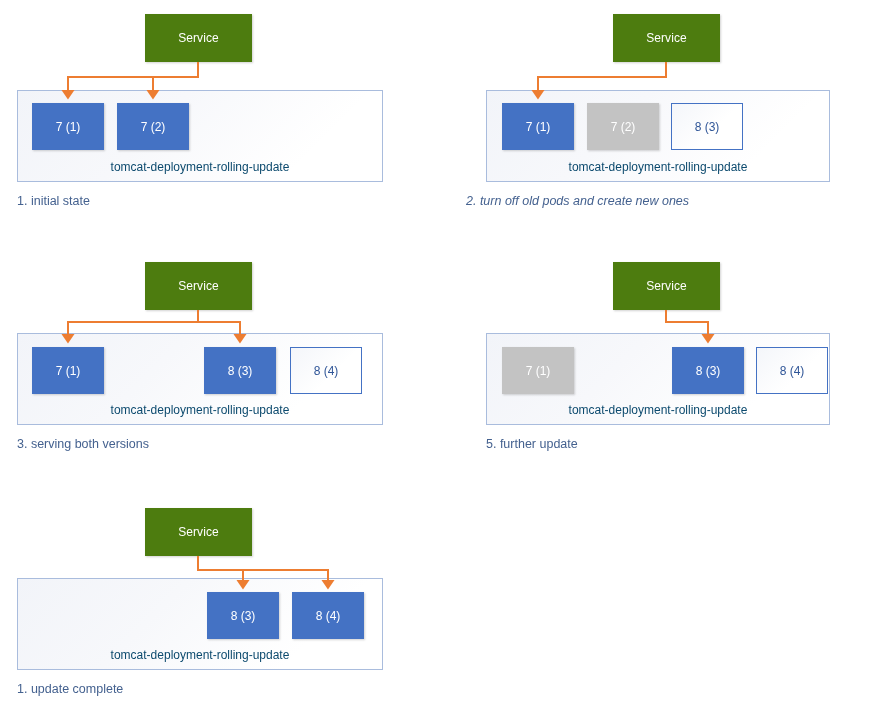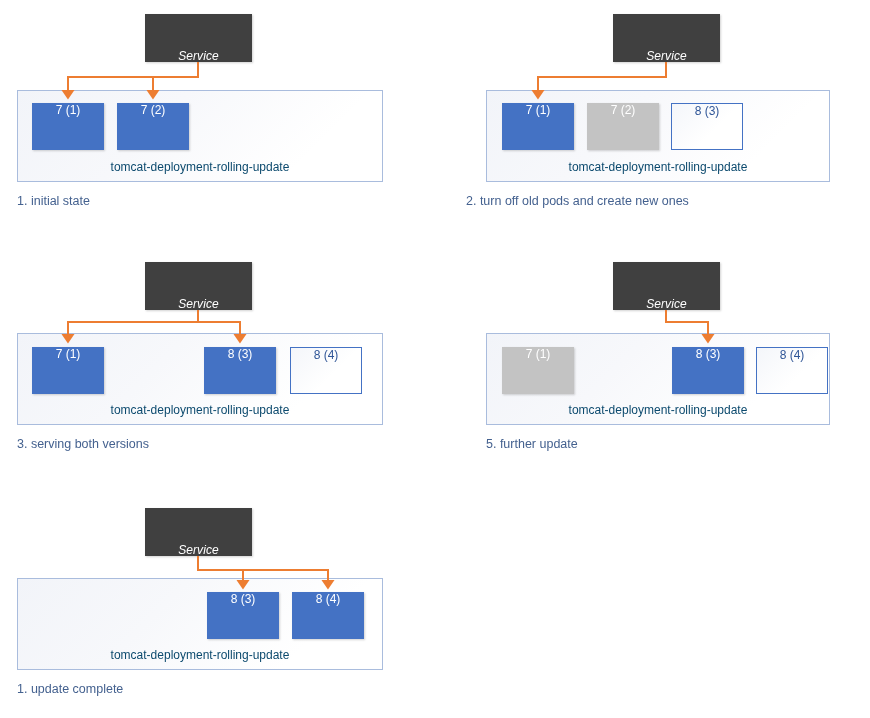--- a/index.html
+++ b/index.html
@@ -21,26 +21,25 @@
     height: 718px;
   }
   .panel {
     position: absolute;
   }
   
   .service-box {
     position: absolute;
     width: 107px;
     height: 48px;
-    background: #404040;
+    background: #4d7c0f;
     box-shadow: 1px 1px 2px rgba(0,0,0,0.18);
     display: flex;
-    align-items: flex-end;
+    align-items: center;
     justify-content: center;
-    font-style: italic;
   }
   .service-label {
     color: #ffffff;
     font-size: 12px;
     line-height: 1;
     letter-spacing: 0.1px;
   }
   
   .deployment-box {
     position: absolute;
@@ -57,21 +56,21 @@
     font-size: 12px;
     white-space: nowrap;
   }
   
   .pod {
     position: absolute;
     width: 72px;
     height: 47px;
     box-sizing: border-box;
     display: flex;
-    align-items: flex-start;
+    align-items: center;
     justify-content: center;
     font-size: 12px;
   }
   .pod.active {
     background: #4472c4;
     color: #ffffff;
     box-shadow: 1px 1px 2px rgba(0,0,0,0.18);
   }
   .pod.terminating {
     background: #c3c3c3;
@@ -138,21 +137,21 @@
     </div>
     <div class="pod terminating" style="left:587px; top:103px;">
       <span>7 (2)</span>
     </div>
     <div class="pod pending" style="left:671px; top:103px;">
       <span>8 (3)</span>
     </div>
 
     <div class="deployment-label" style="left:486px; top:160px; width:344px;">tomcat-deployment-rolling-update</div>
 
-    <div class="caption" style="left:466px; top:194px; width:384px;">2. turn off old pods and create new ones</div>
+    <div class="caption" style="left:466px; top:194px; width:384px;font-style:italic;">2. turn off old pods and create new ones</div>
   </div>
 
   <div class="panel">
 
     <div class="service-box" style="left:145px; top:262px;">
       <span class="service-label">Service</span>
     </div>
 
     <div class="deployment-box" style="left:17px; top:333px; width:366px; height:92px;"></div>
 

